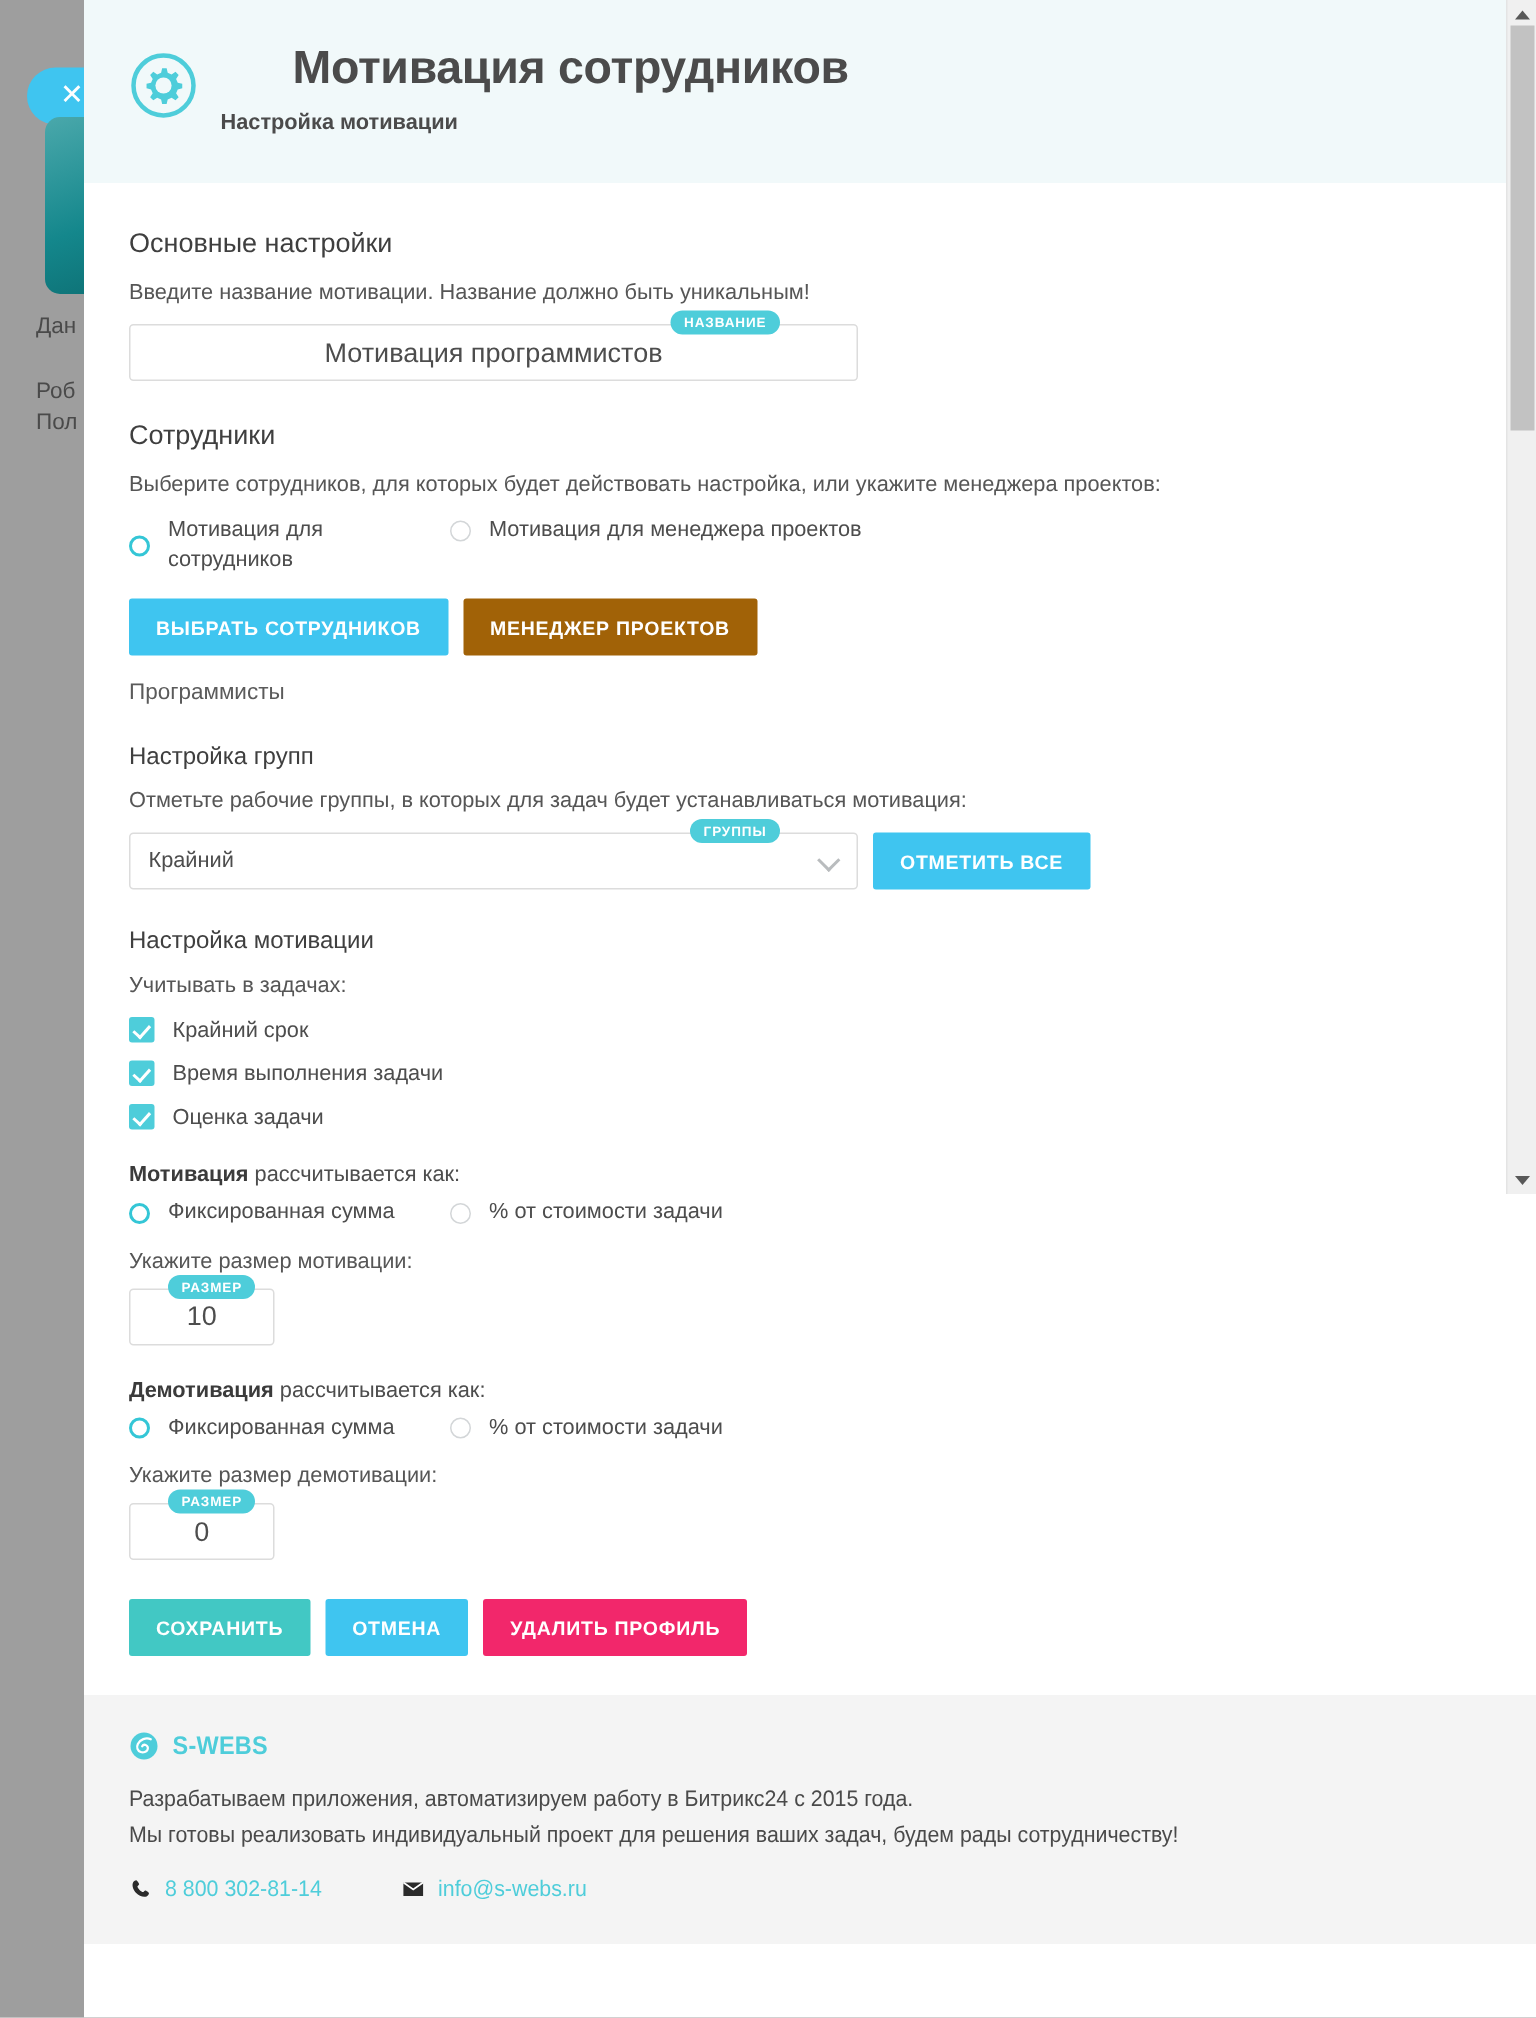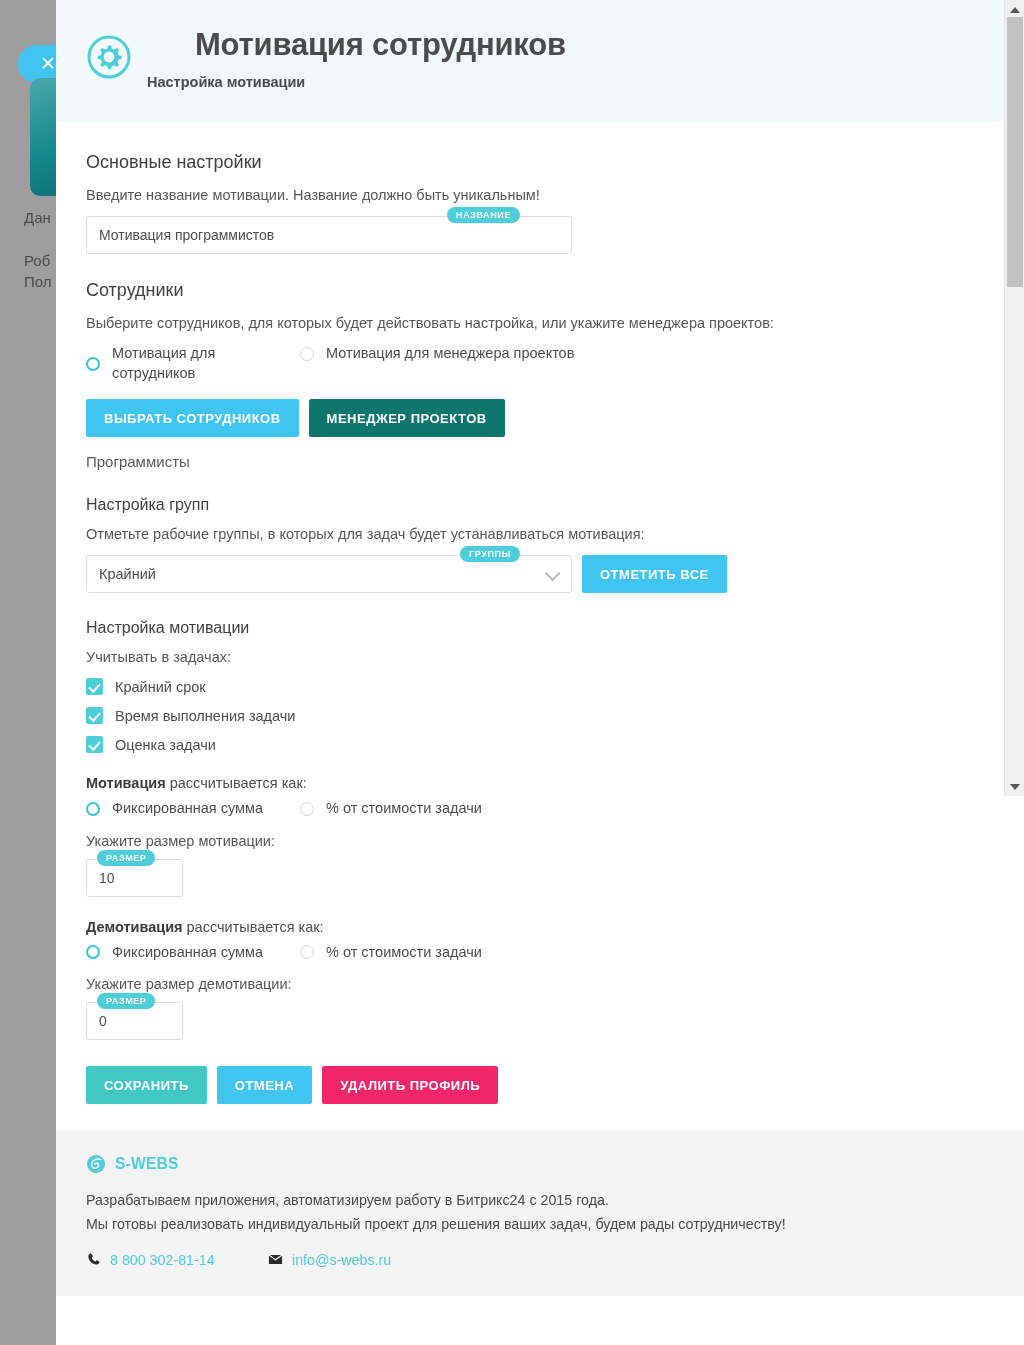--- a/index.html
+++ b/index.html
@@ -88,27 +88,28 @@
 
   
   .field-wrap { position: relative; display: inline-block; }
   .pill-badge {
     position: absolute; top: -9px; right: 52px;
     background: #4ecdda; color: #ffffff;
     font-size: 9px; font-weight: bold; letter-spacing: .6px;
     padding: 3px 9px 3px 9px; border-radius: 9px;
     white-space: nowrap;
   }
-  .pill-badge.left { left: 11px; right: auto; }
+  .pill-badge.left { left: 26px; right: auto; }
   .text-input {
     width: 486px; height: 38px;
     border: 1px solid #dcdcdc; border-radius: 3px;
-    background: #fff; color: #4d4d4d; font-size: 14px;
+    background: #fff; color: #4d4d4d; font-size: 18px;
     padding: 0 12px;
     font-family: inherit;
+    text-align: center;
   }
   .text-input.small { width: 97px; }
 
   
   .radio-row { display: flex; align-items: flex-start; margin: 8px 0 16px 0; }
   .radio-opt { display: flex; align-items: center; }
   .radio-mark {
     width: 14px; height: 14px; border-radius: 50%;
     border: 2px solid #34c6d6; background: #fff;
     flex: 0 0 14px; margin-right: 12px;
@@ -117,21 +118,21 @@
   .radio-label { font-size: 14.5px; color: #4d4d4d; line-height: 1.35; }
 
   
   .btn {
     display: inline-flex; align-items: center; justify-content: center;
     height: 38px; padding: 0 18px; border: none; border-radius: 2px;
     font-size: 13px; font-weight: bold; letter-spacing: .5px;
     color: #ffffff; cursor: pointer; font-family: inherit;
   }
   .btn-blue  { background: #3fc5f0; }
-  .btn-gray  { background: #0f766e; color: #ffffff; text-align: right; }
+  .btn-gray  { background: #a16207; color: #ffffff; text-align: right; }
   .btn-teal  { background: #42c8c4; }
   .btn-pink  { background: #f2276b; }
   .btn-row { display: flex; gap: 10px; align-items: center; }
 
   .plain-text { font-size: 15px; color: #5b5b5b; margin: 16px 0 0 0; }
 
   
   .select-wrap { position: relative; display: inline-block; }
   .select-box {
     width: 486px; height: 38px;

